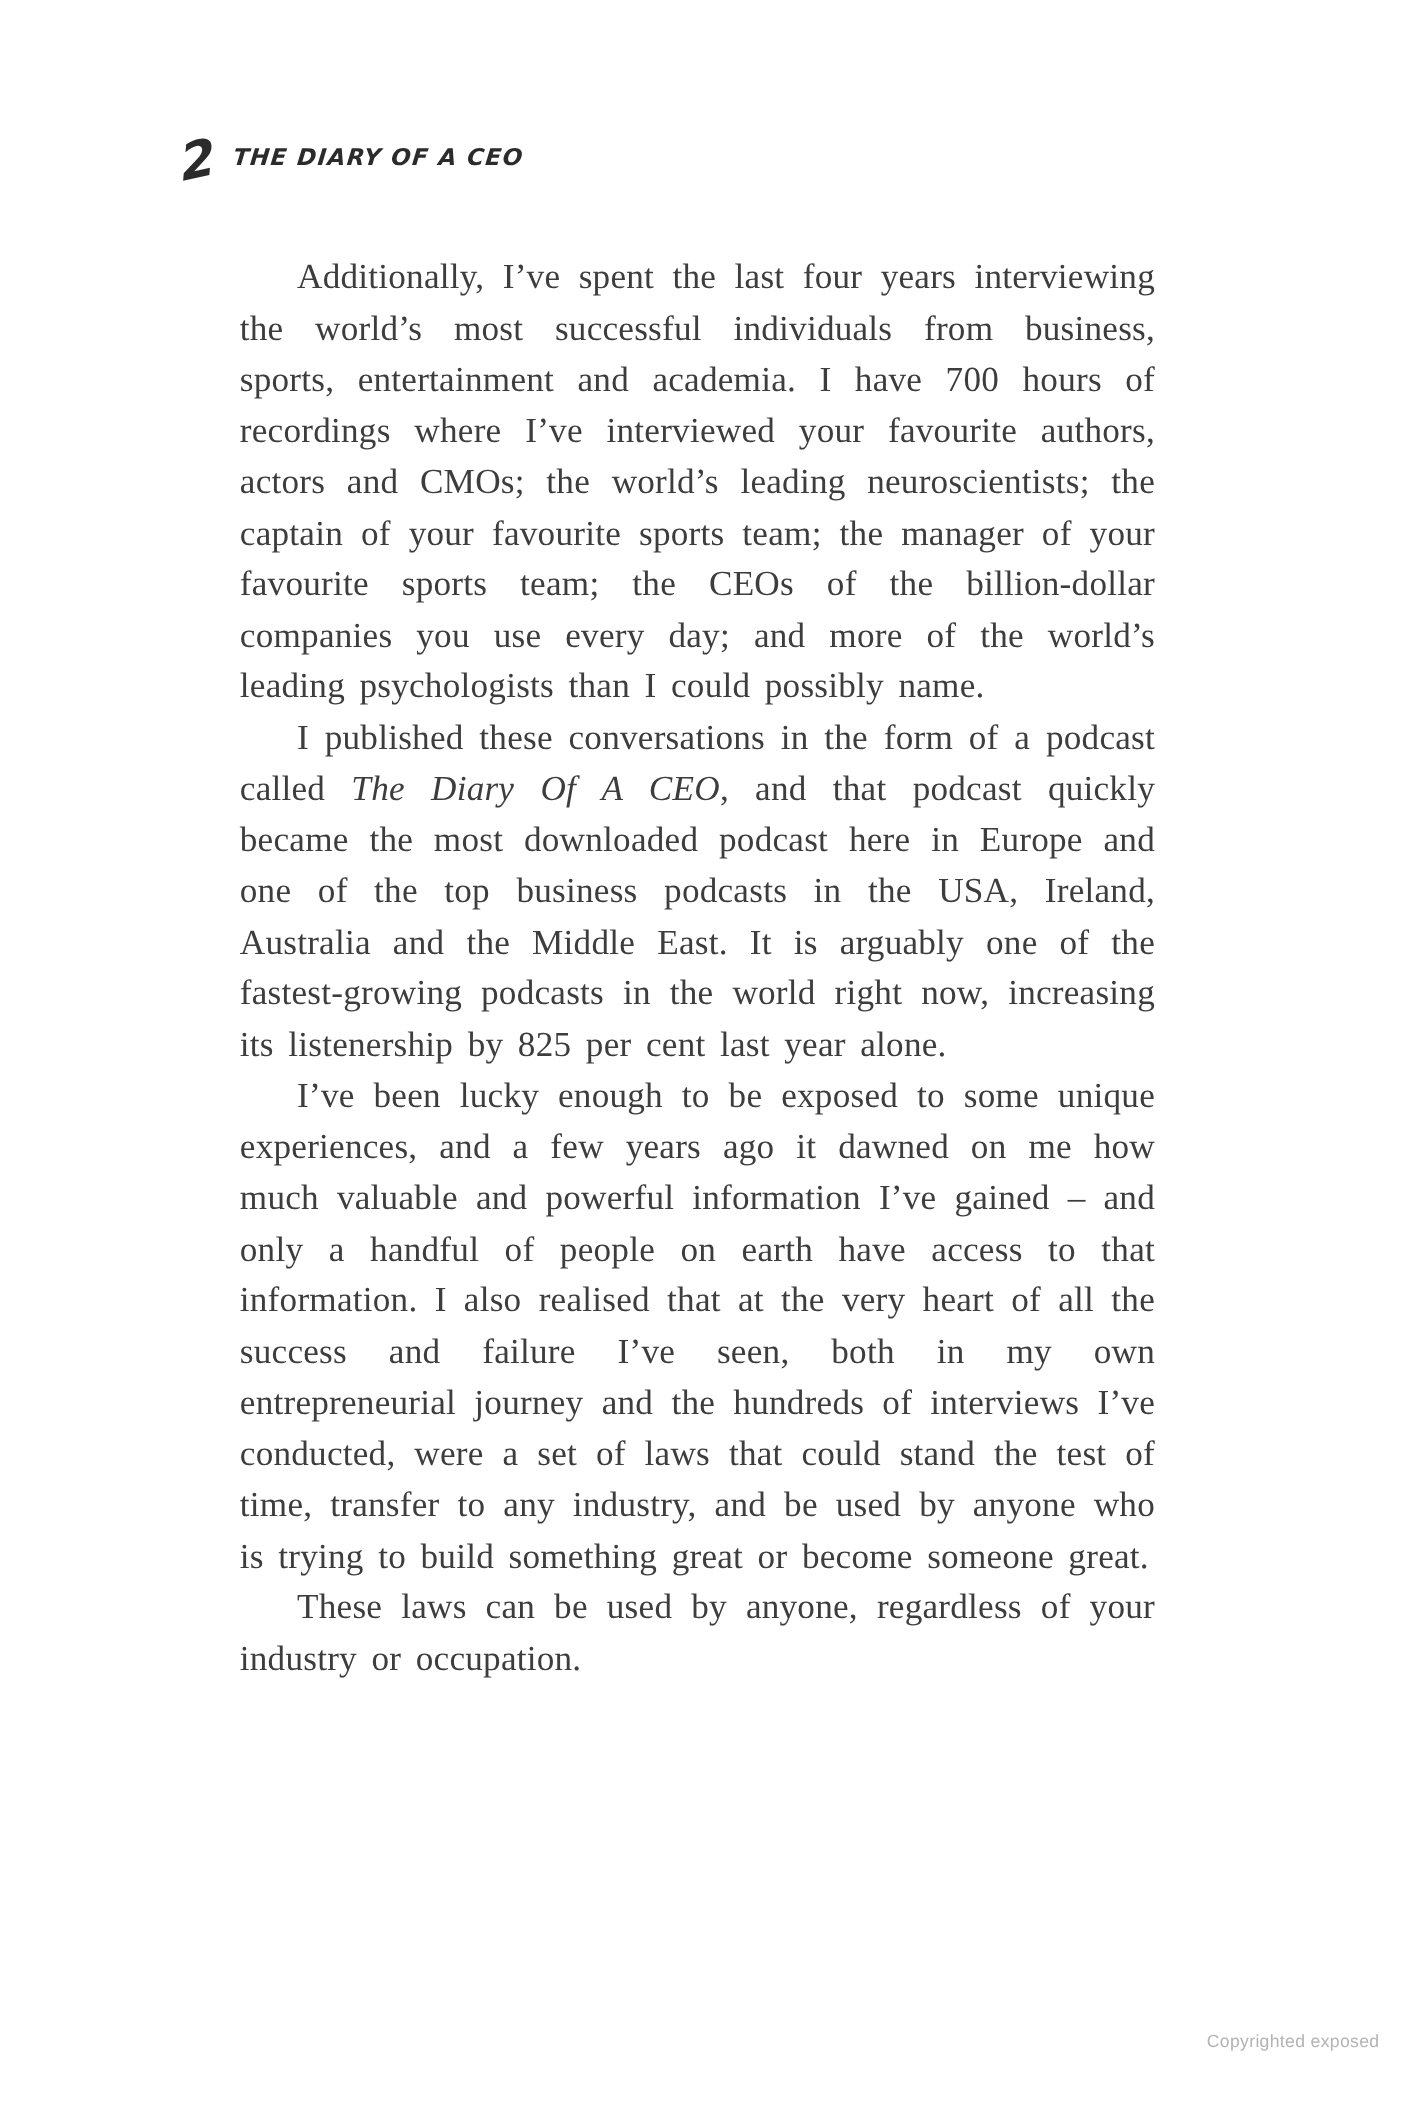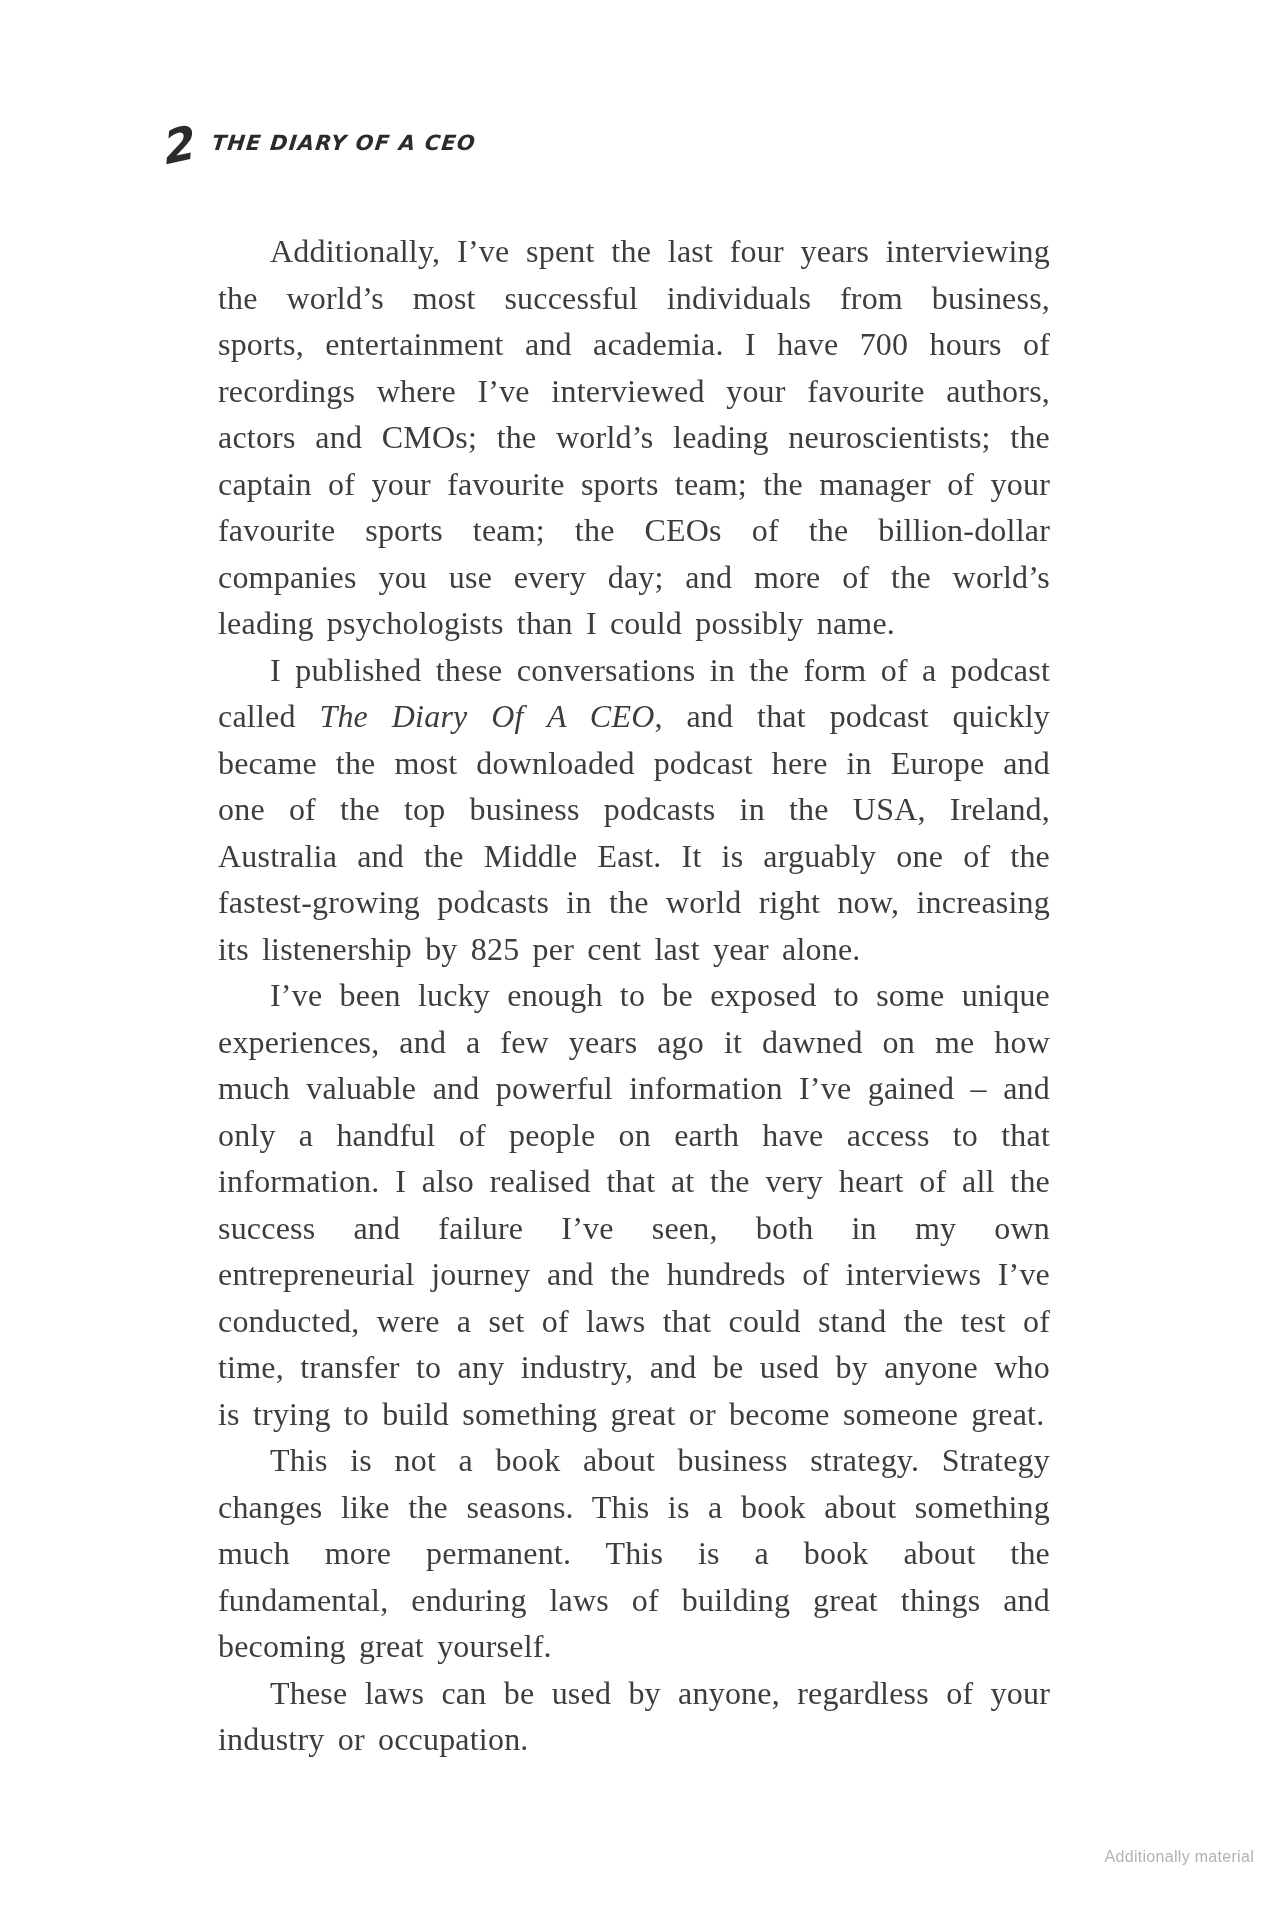--- a/index.html
+++ b/index.html
@@ -83,19 +83,18 @@
 
   <header class="page-header">
     <span class="page-number">2</span>
     <span class="running-title">THE DIARY OF A CEO</span>
   </header>
 
   <main class="body-text" id="body-text">
       <p class="para"><span>Additionally, I’ve spent the last four years interviewing the world’s most successful individuals from business, sports, entertainment and academia. I have 700 hours of recordings where I’ve interviewed your favourite authors, actors and CMOs; the world’s leading neuroscientists; the captain of your favourite sports team; the manager of your favourite sports team; the CEOs of the billion-dollar companies you use every day; and more of the world’s leading psychologists than I could possibly name.</span></p>
       <p class="para"><span>I published these conversations in the form of a podcast called </span><em>The Diary Of A CEO</em><span>, and that podcast quickly became the most downloaded podcast here in Europe and one of the top business podcasts in the USA, Ireland, Australia and the Middle East. It is arguably one of the fastest-growing podcasts in the world right now, increasing its listenership by 825 per cent last year alone.</span></p>
       <p class="para"><span>I’ve been lucky enough to be exposed to some unique experiences, and a few years ago it dawned on me how much valuable and powerful information I’ve gained – and only a handful of people on earth have access to that information. I also realised that at the very heart of all the success and failure I’ve seen, both in my own entrepreneurial journey and the hundreds of interviews I’ve conducted, were a set of laws that could stand the test of time, transfer to any industry, and be used by anyone who is trying to build something great or become someone great.</span></p>
-      <p class="para"><span>This is not a book about business strategy. Strategy changes like the seasons. This is a book about something much more permanent. This is a book about the fundamental, enduring laws of building great things and becoming great yourself.</span></p>
       <p class="para"><span>These laws can be used by anyone, regardless of your industry or occupation.</span></p>
     </main>
 
-  <span class="copyright">Additionally material</span>
+  <span class="copyright">Copyrighted exposed</span>
 
 </div>
 
 </body></html>

